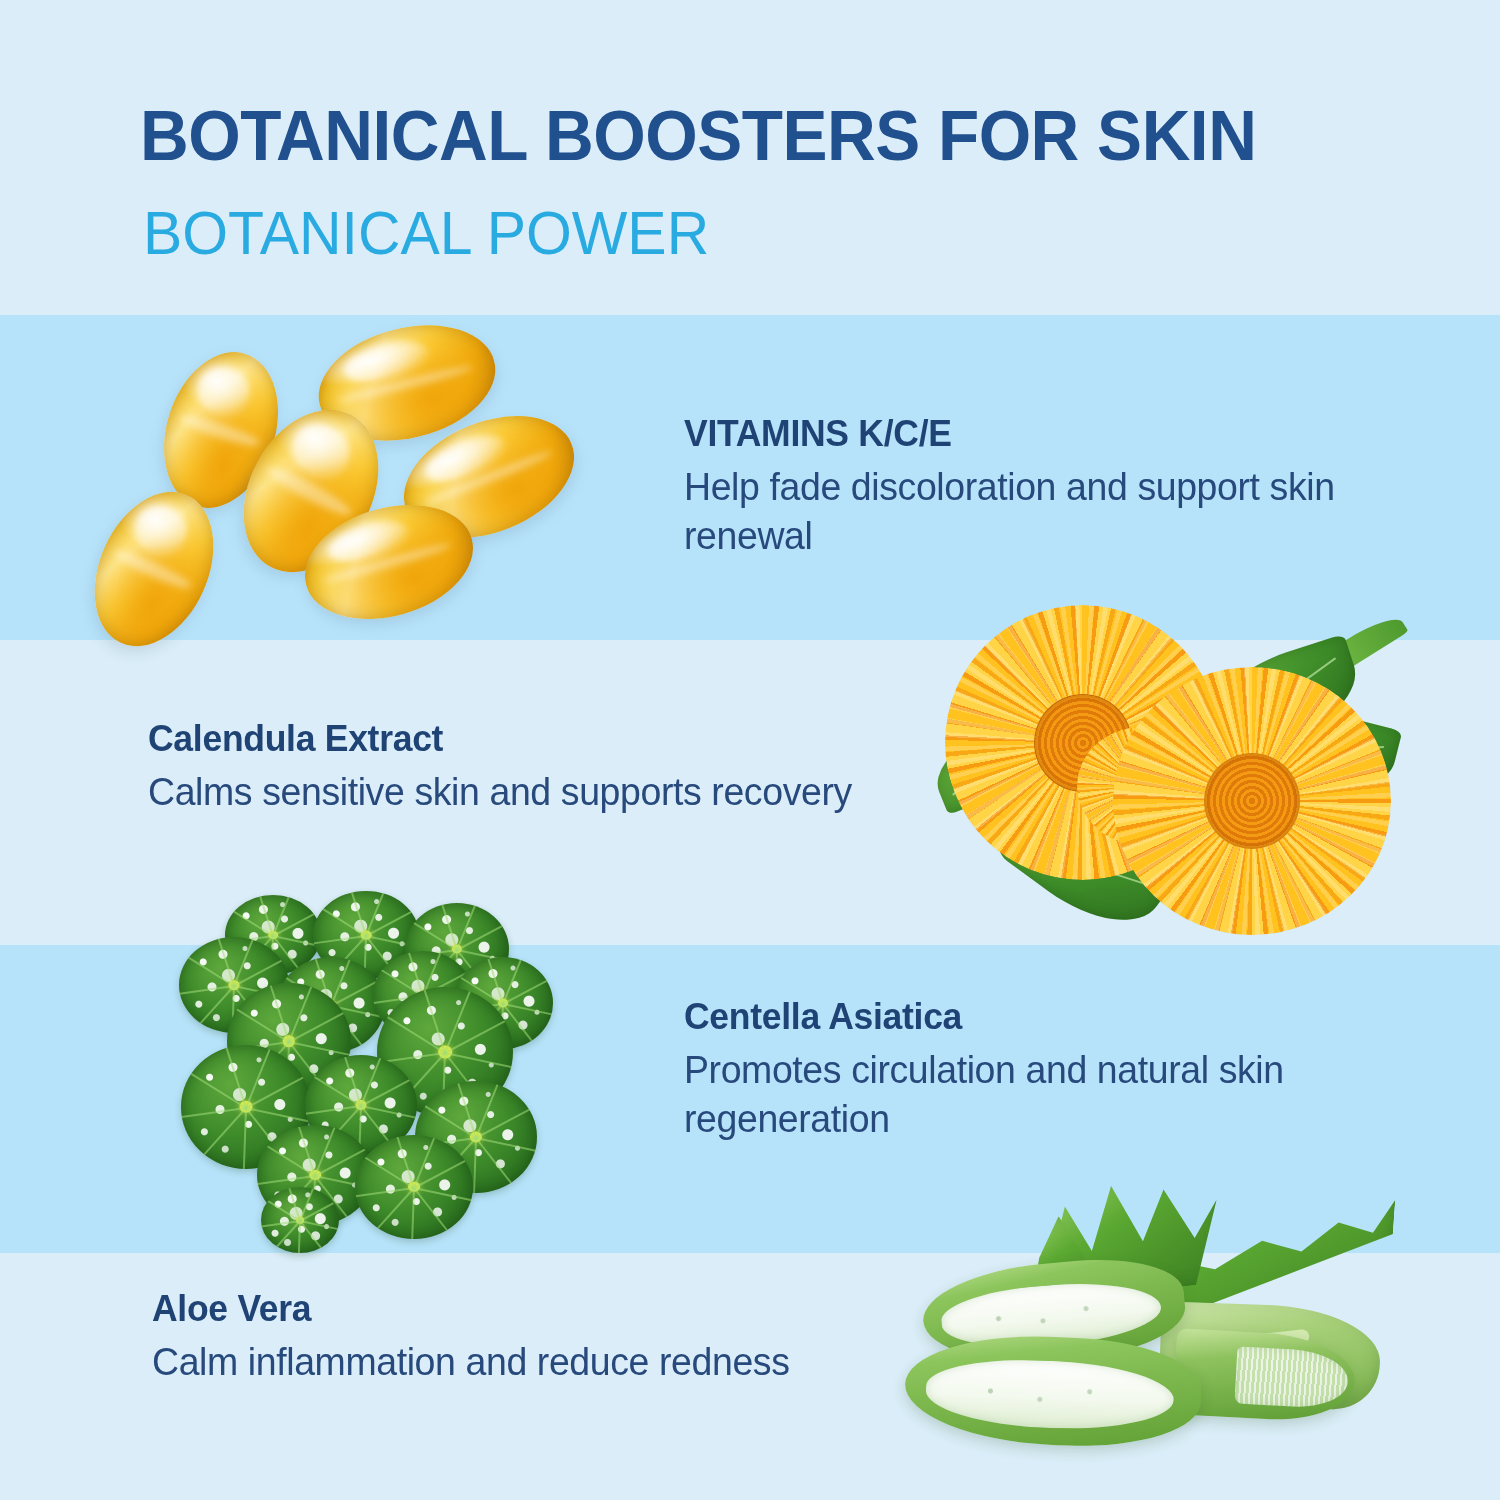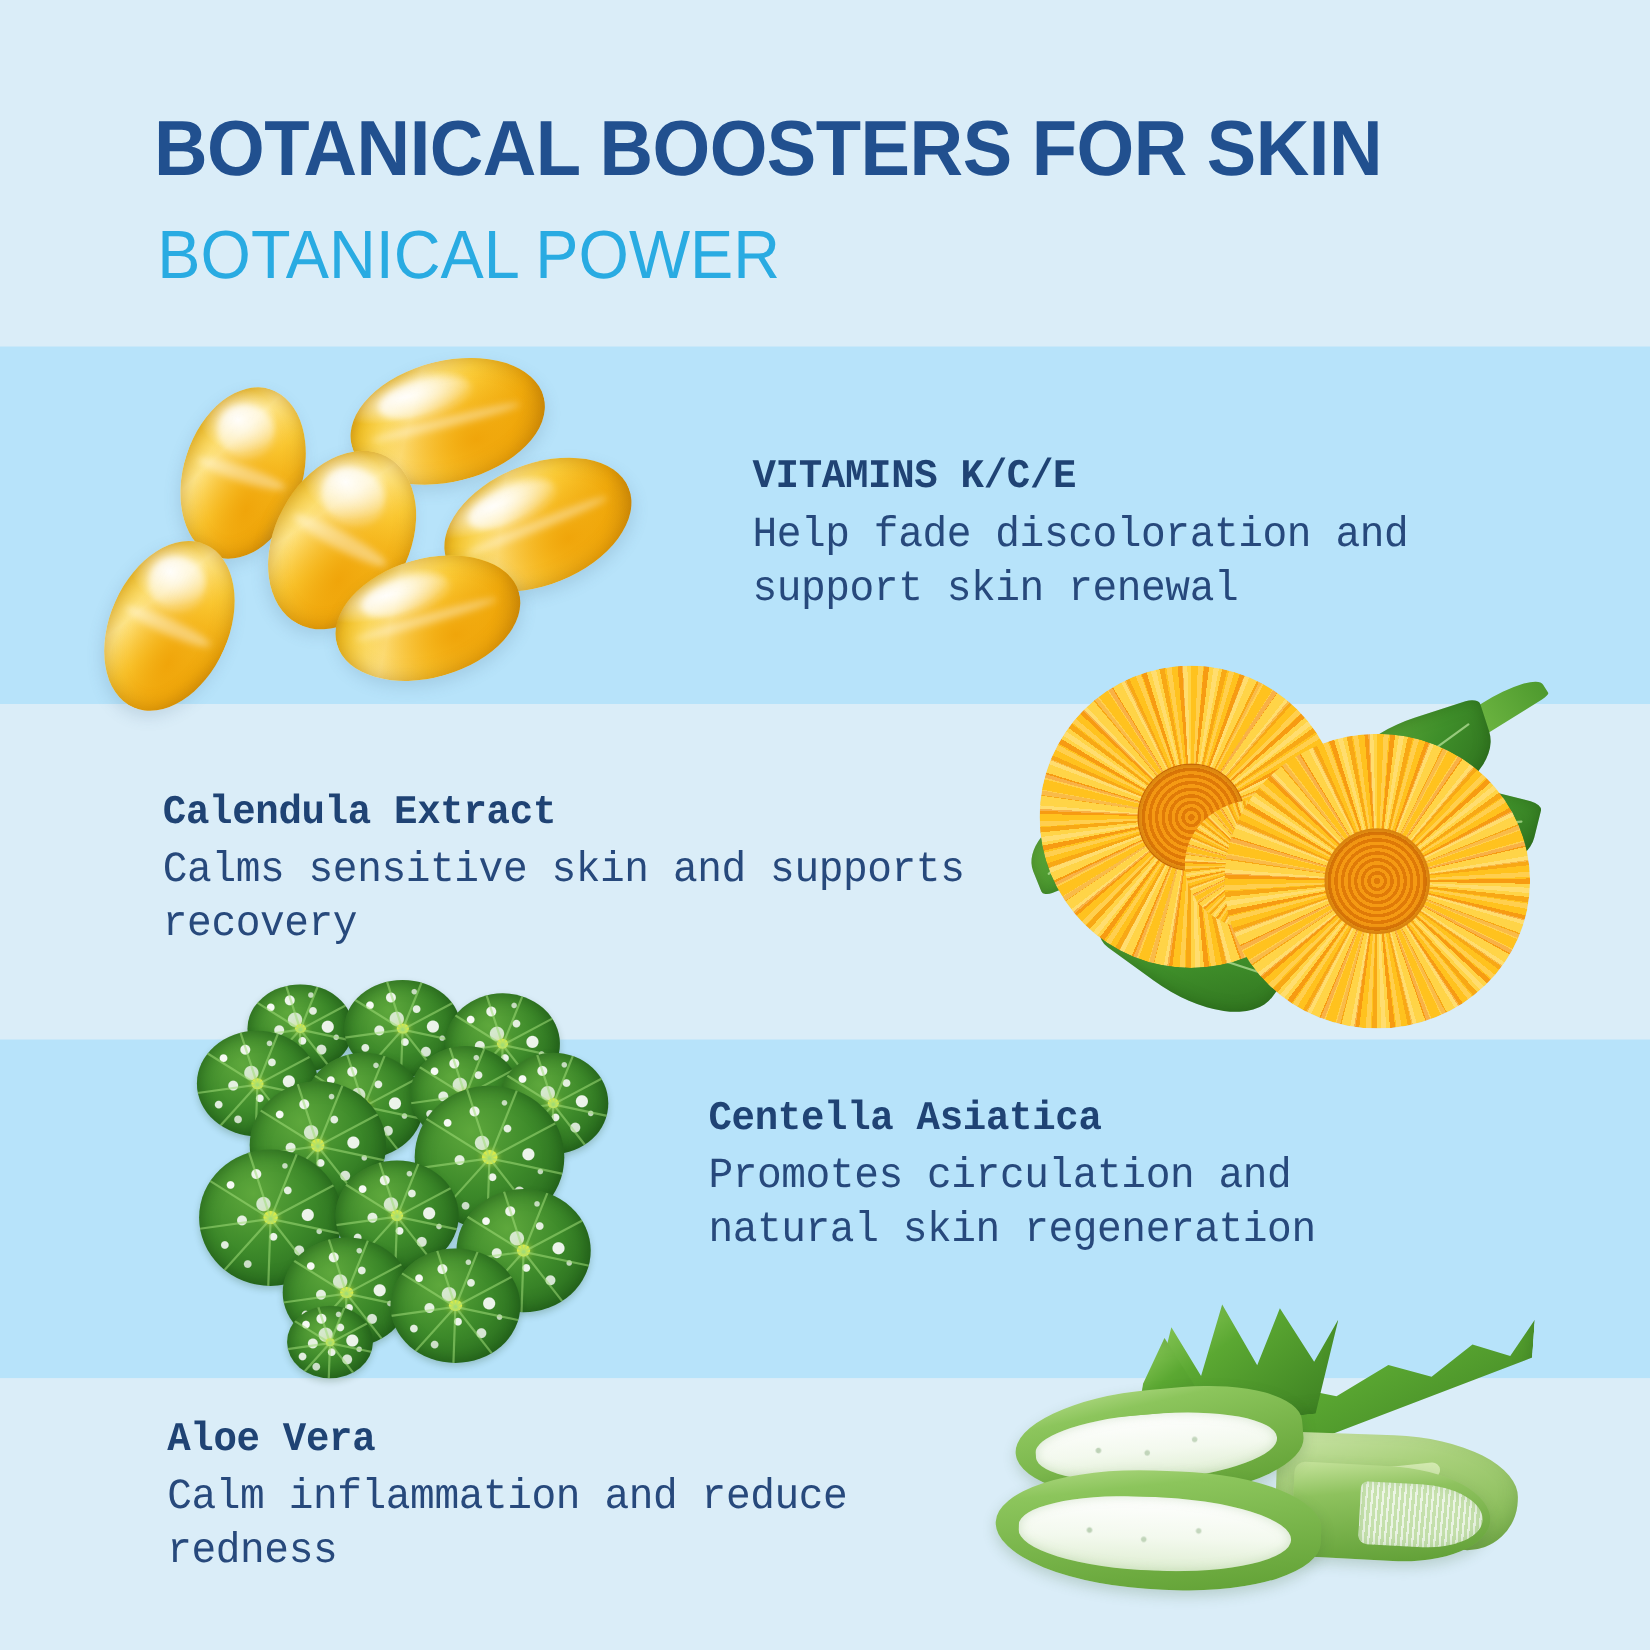--- a/index.html
+++ b/index.html
@@ -27,35 +27,35 @@
     transform:scaleX(0.95); transform-origin:left center;
   }
   .subtitle {
     position:absolute; left:143px; top:197px;
     font-size:62px; font-weight:400; letter-spacing:0px;
     color:#29abe2; white-space:nowrap;
     transform:scaleX(0.95); transform-origin:left center;
   }
 
   
-  .txt { position:absolute; z-index:6;font-family:Liberation Mono, monospace; }
+  .txt { position:absolute; z-index:6; }
   .txt h3 {
     font-size:37px; font-weight:bold; color:#1f4374;
     letter-spacing:-0.3px; line-height:1.15; margin-bottom:6px;
     transform:scaleX(0.96); transform-origin:left center;
   }
   .txt p {
     font-size:39px; font-weight:400; color:#27497c;
     line-height:1.28; letter-spacing:-0.4px;
     transform:scaleX(0.96); transform-origin:left center;
   }
 
   .txt-vitamins  { left:684px; top:413px;  width:680px; }
   .txt-calendula { left:148px; top:718px;  width:820px; }
-  .txt-centella  { left:644px; top:996px;  width:640px; }
+  .txt-centella  { left:684px; top:996px;  width:640px; }
   .txt-aloe      { left:152px; top:1288px; width:760px; }
 
   
   .art { position:absolute; z-index:4; }
 
   
   .art-capsules { left:95px; top:330px; width:520px; height:300px; }
   .cap {
     position:absolute;
     border-radius:50%;

